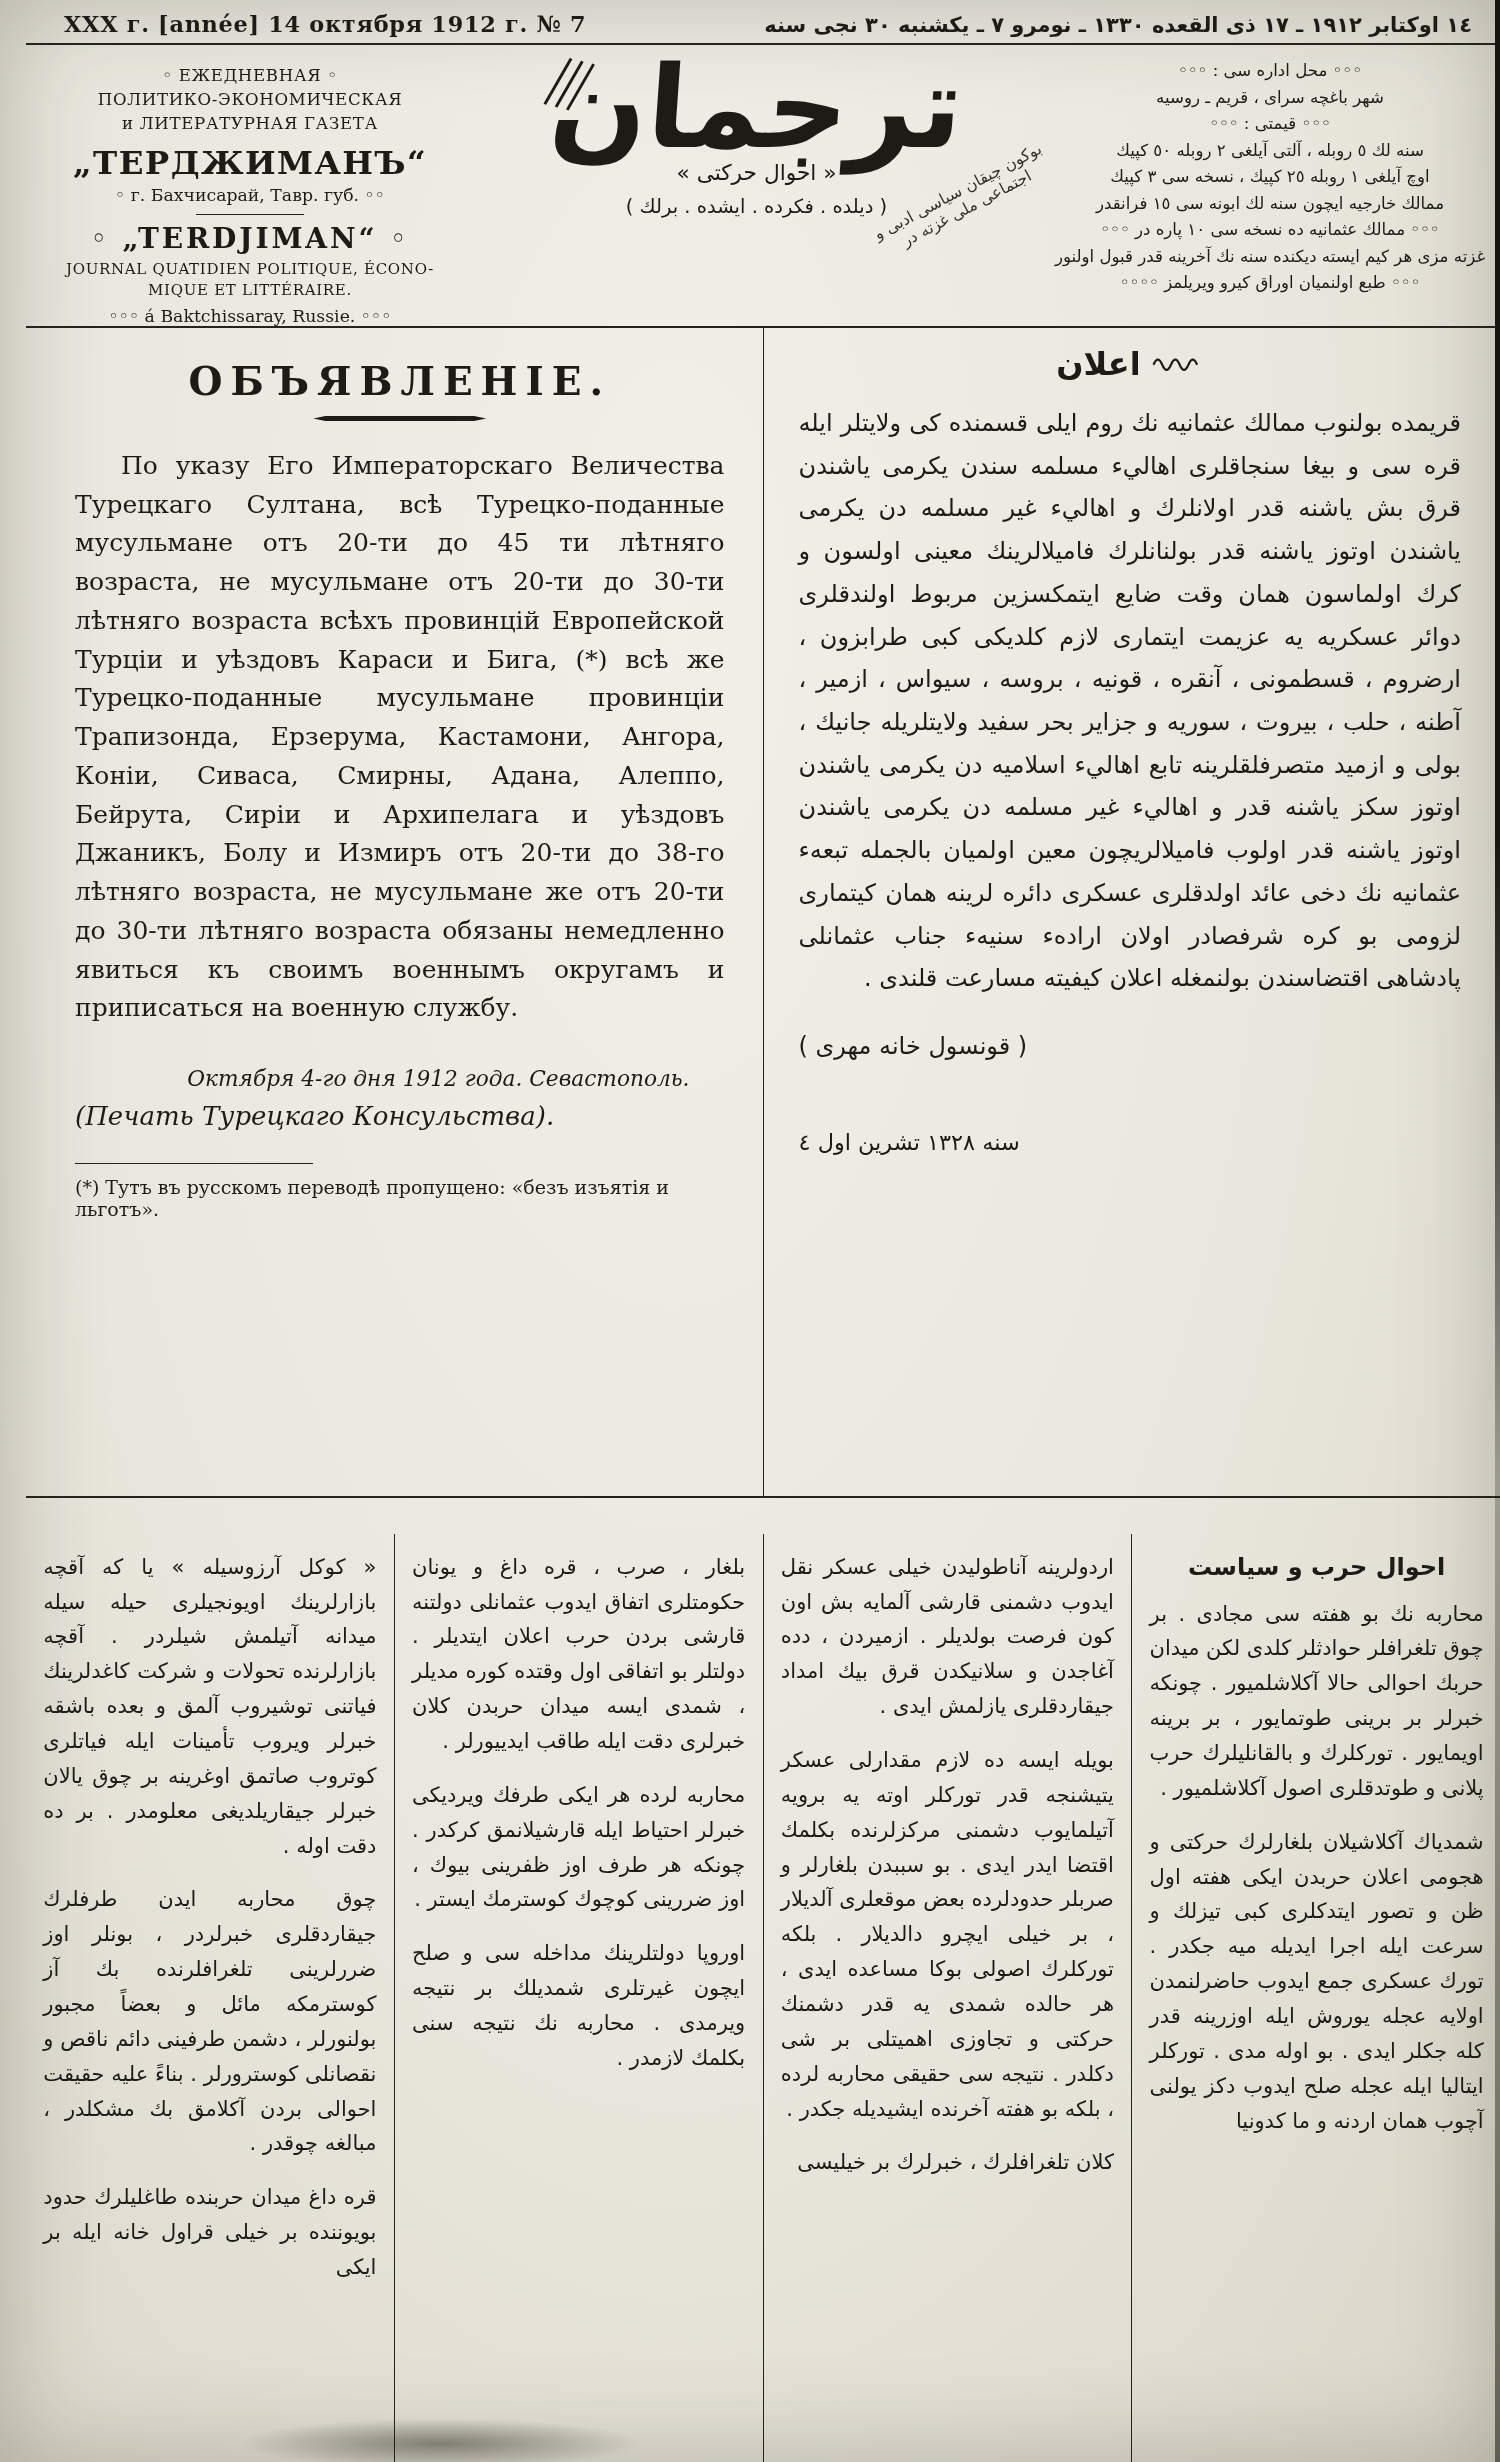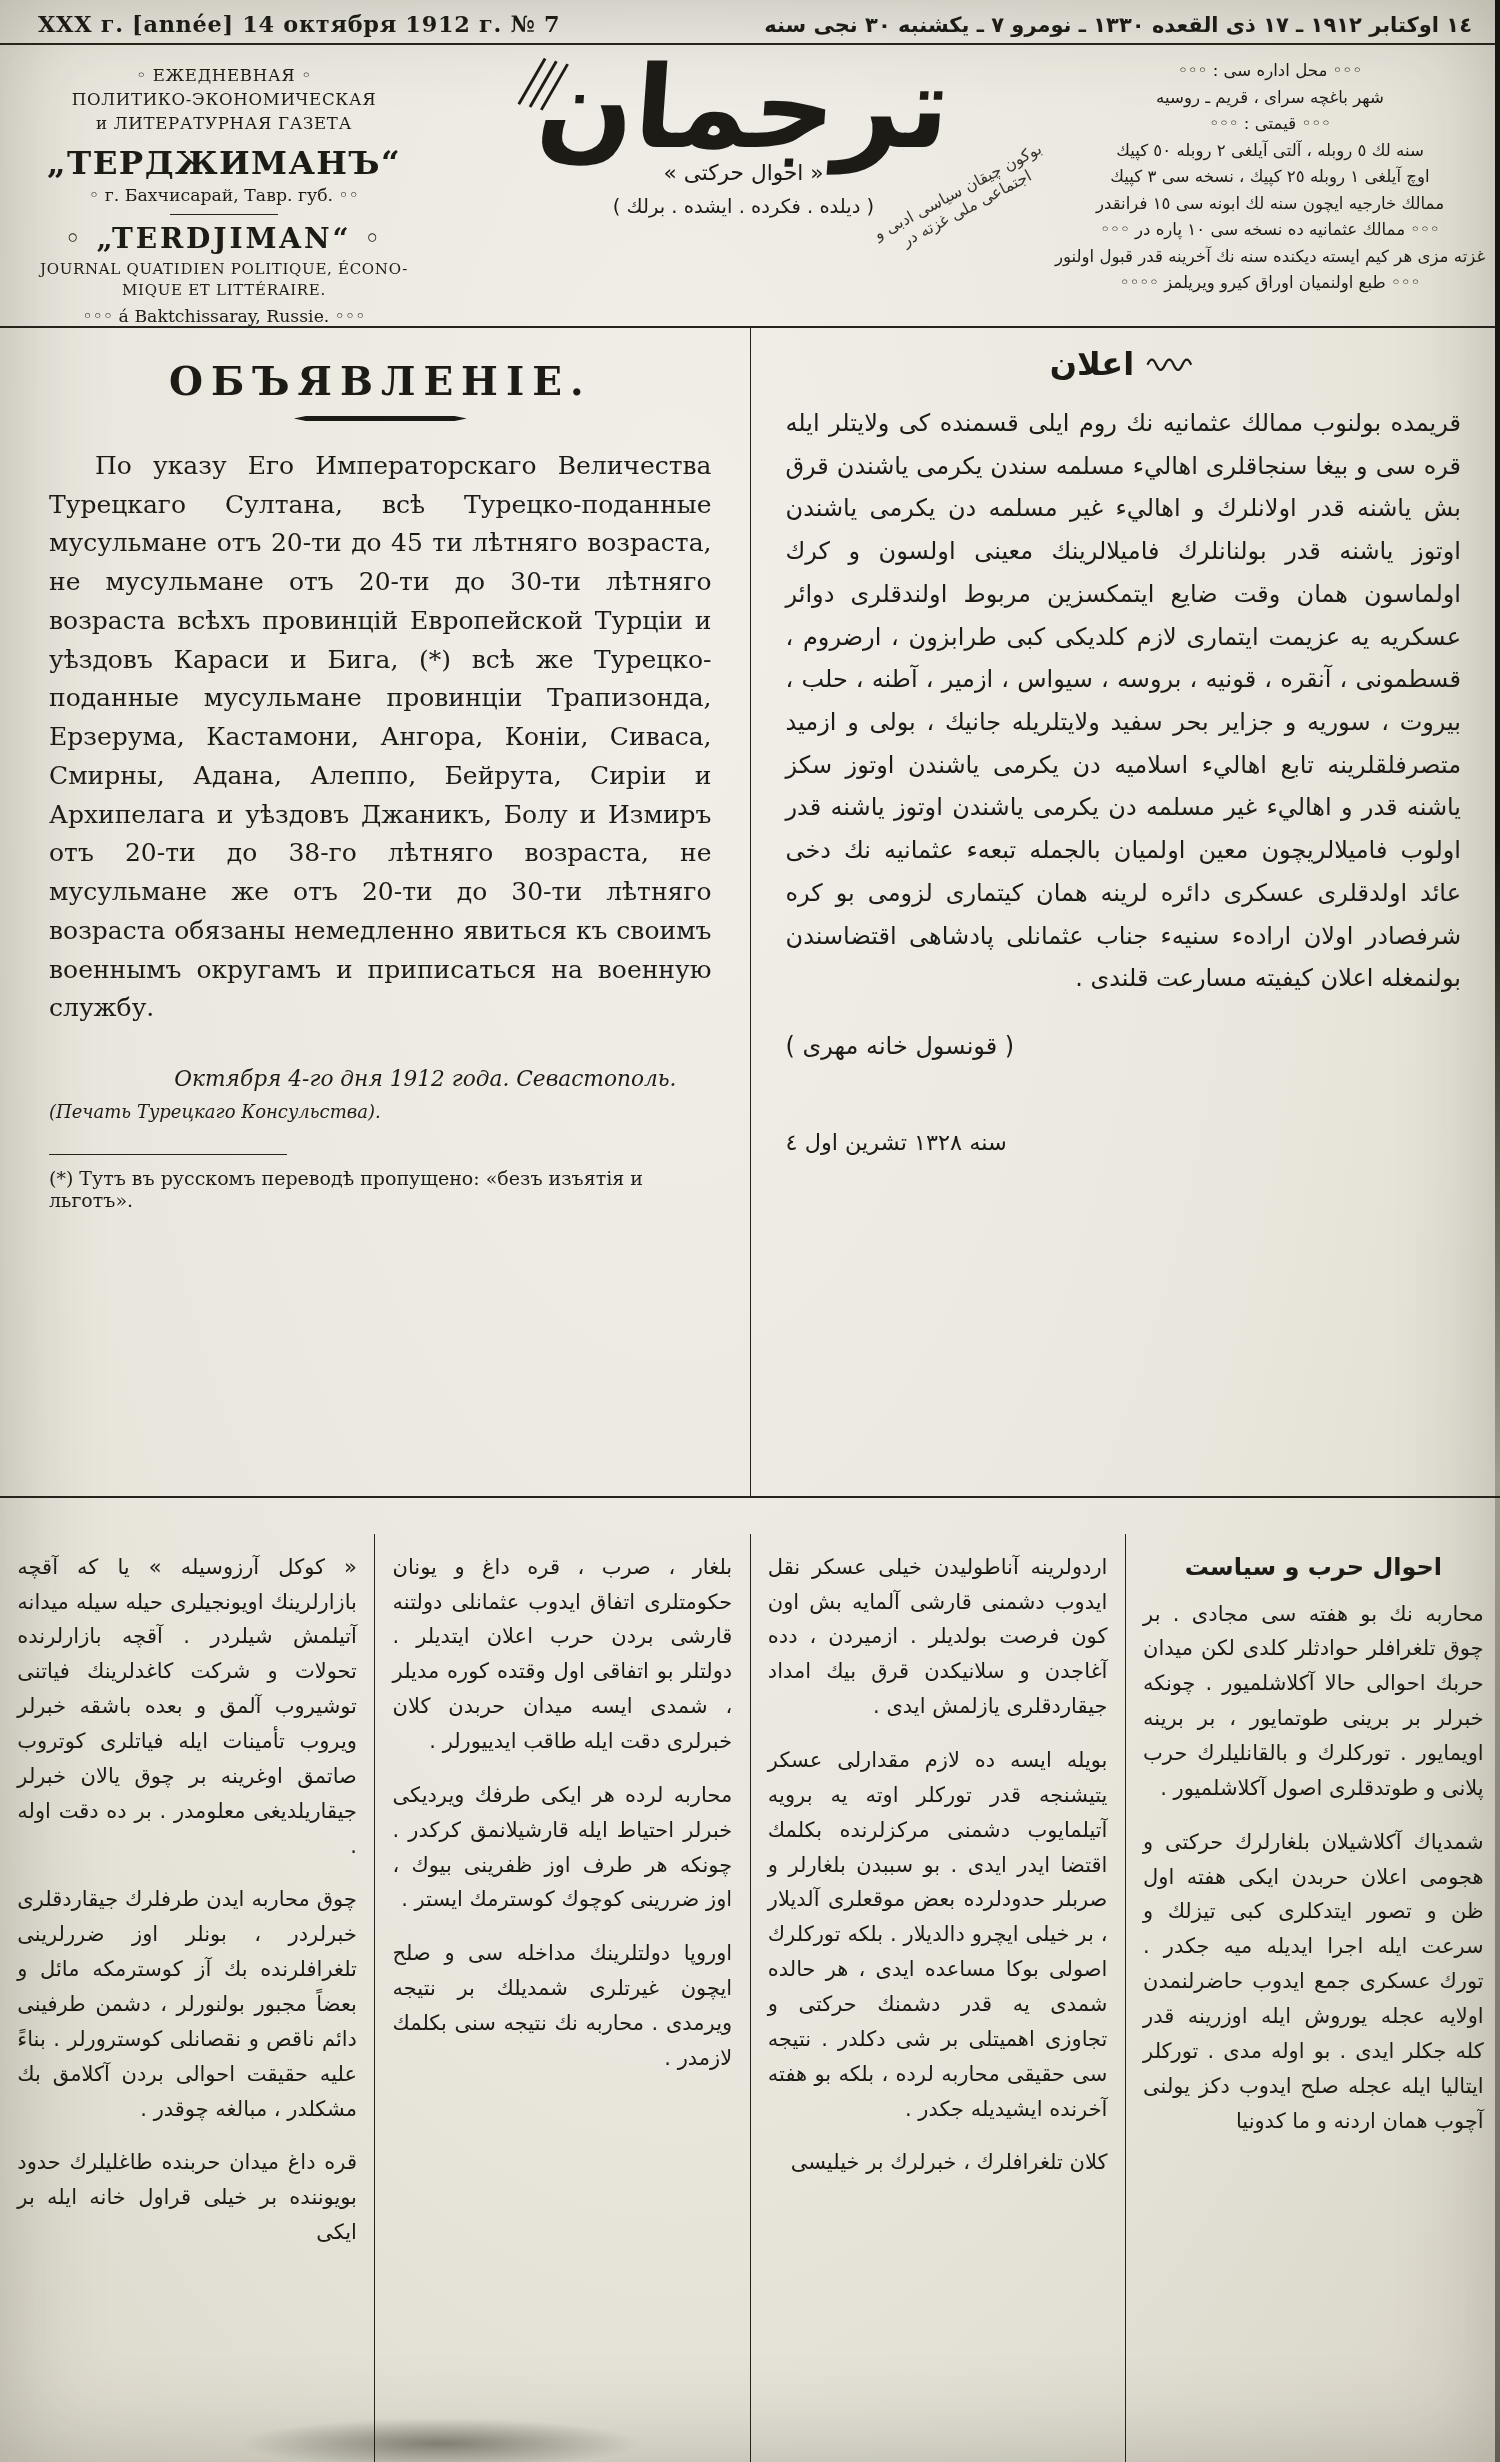--- a/index.html
+++ b/index.html
@@ -7,20 +7,21 @@
   .page {
     position:relative;
     width:1501px; height:2462px;
     margin:0 auto;
     background: radial-gradient(ellipse at 45% 25%, #f1efe8 0%, #e9e6dd 55%, #d9d5c8 100%);
     color:#1d1b16;
     overflow:hidden;
     display:flex; flex-direction:column;
     box-shadow: inset 0 0 101px rgba(55,50,35,.28);
     font-family:"DejaVu Serif", serif;
+    padding-left:26px;
   }
   .scan-edge {
     position:absolute; top:0; right:0; width:6.5px; height:100%;
     background:linear-gradient(#17150f 0%, #17150f 34%, rgba(23,21,15,.25) 60%, rgba(23,21,15,.55) 100%);
     z-index:5;
   }
   .smudge {
     position:absolute; bottom:-7.2px; left:238px; width:404px; height:51px;
     background:radial-gradient(ellipse, rgba(30,28,20,.45), transparent 70%);
     z-index:4;
@@ -69,21 +70,21 @@
   
   .main-cols { flex:0 0 1170px; display:flex; border-bottom:2.2px solid #26231d; overflow:hidden; }
   .col-ru { flex:1 1 50%; padding:19px 38px 0 49px; border-right:1.4px solid #26231d; }
   .ru-heading { text-align:center; font-size:39px; font-weight:bold; letter-spacing:8px; margin-top:11.6px; }
   .ornament {
     width:173px; height:5px; background:#1d1b16; margin:11.6px auto 26px;
     clip-path: polygon(0 50%, 7% 0, 93% 0, 100% 50%, 93% 100%, 7% 100%);
   }
   .ru-body { font-size:25px; line-height:1.55; text-align:justify; text-indent:46px; }
   .ru-date { font-size:21.7px; font-style:italic; text-align:right; padding-right:35px; margin-top:38px; }
-  .ru-seal { font-size:18px; font-style:italic; text-align:left; margin-top:10px; }
+  .ru-seal { font-size:26px; font-style:italic; text-align:left; margin-top:10px; }
   .fn-rule { width:238px; border-top:1.4px solid #26231d; margin:32px 0 11.6px; }
   .ru-footnote { font-size:19px; }
 
   .col-ot { flex:1 1 50%; padding:14.4px 40px 0 35px; font-family:"DejaVu Sans", sans-serif; }
   .ot-heading { display:flex; justify-content:center; align-items:center; gap:11.6px;
                 font-size:32px; font-weight:bold; margin:2.9px 0 19px; }
   .ot-body { font-size:24px; line-height:1.78; text-align:justify; }
   .ot-seal { font-size:24px; margin-top:32px; text-align:left; }
   .ot-date { font-size:22.4px; margin-top:69px; text-align:left; }
 

